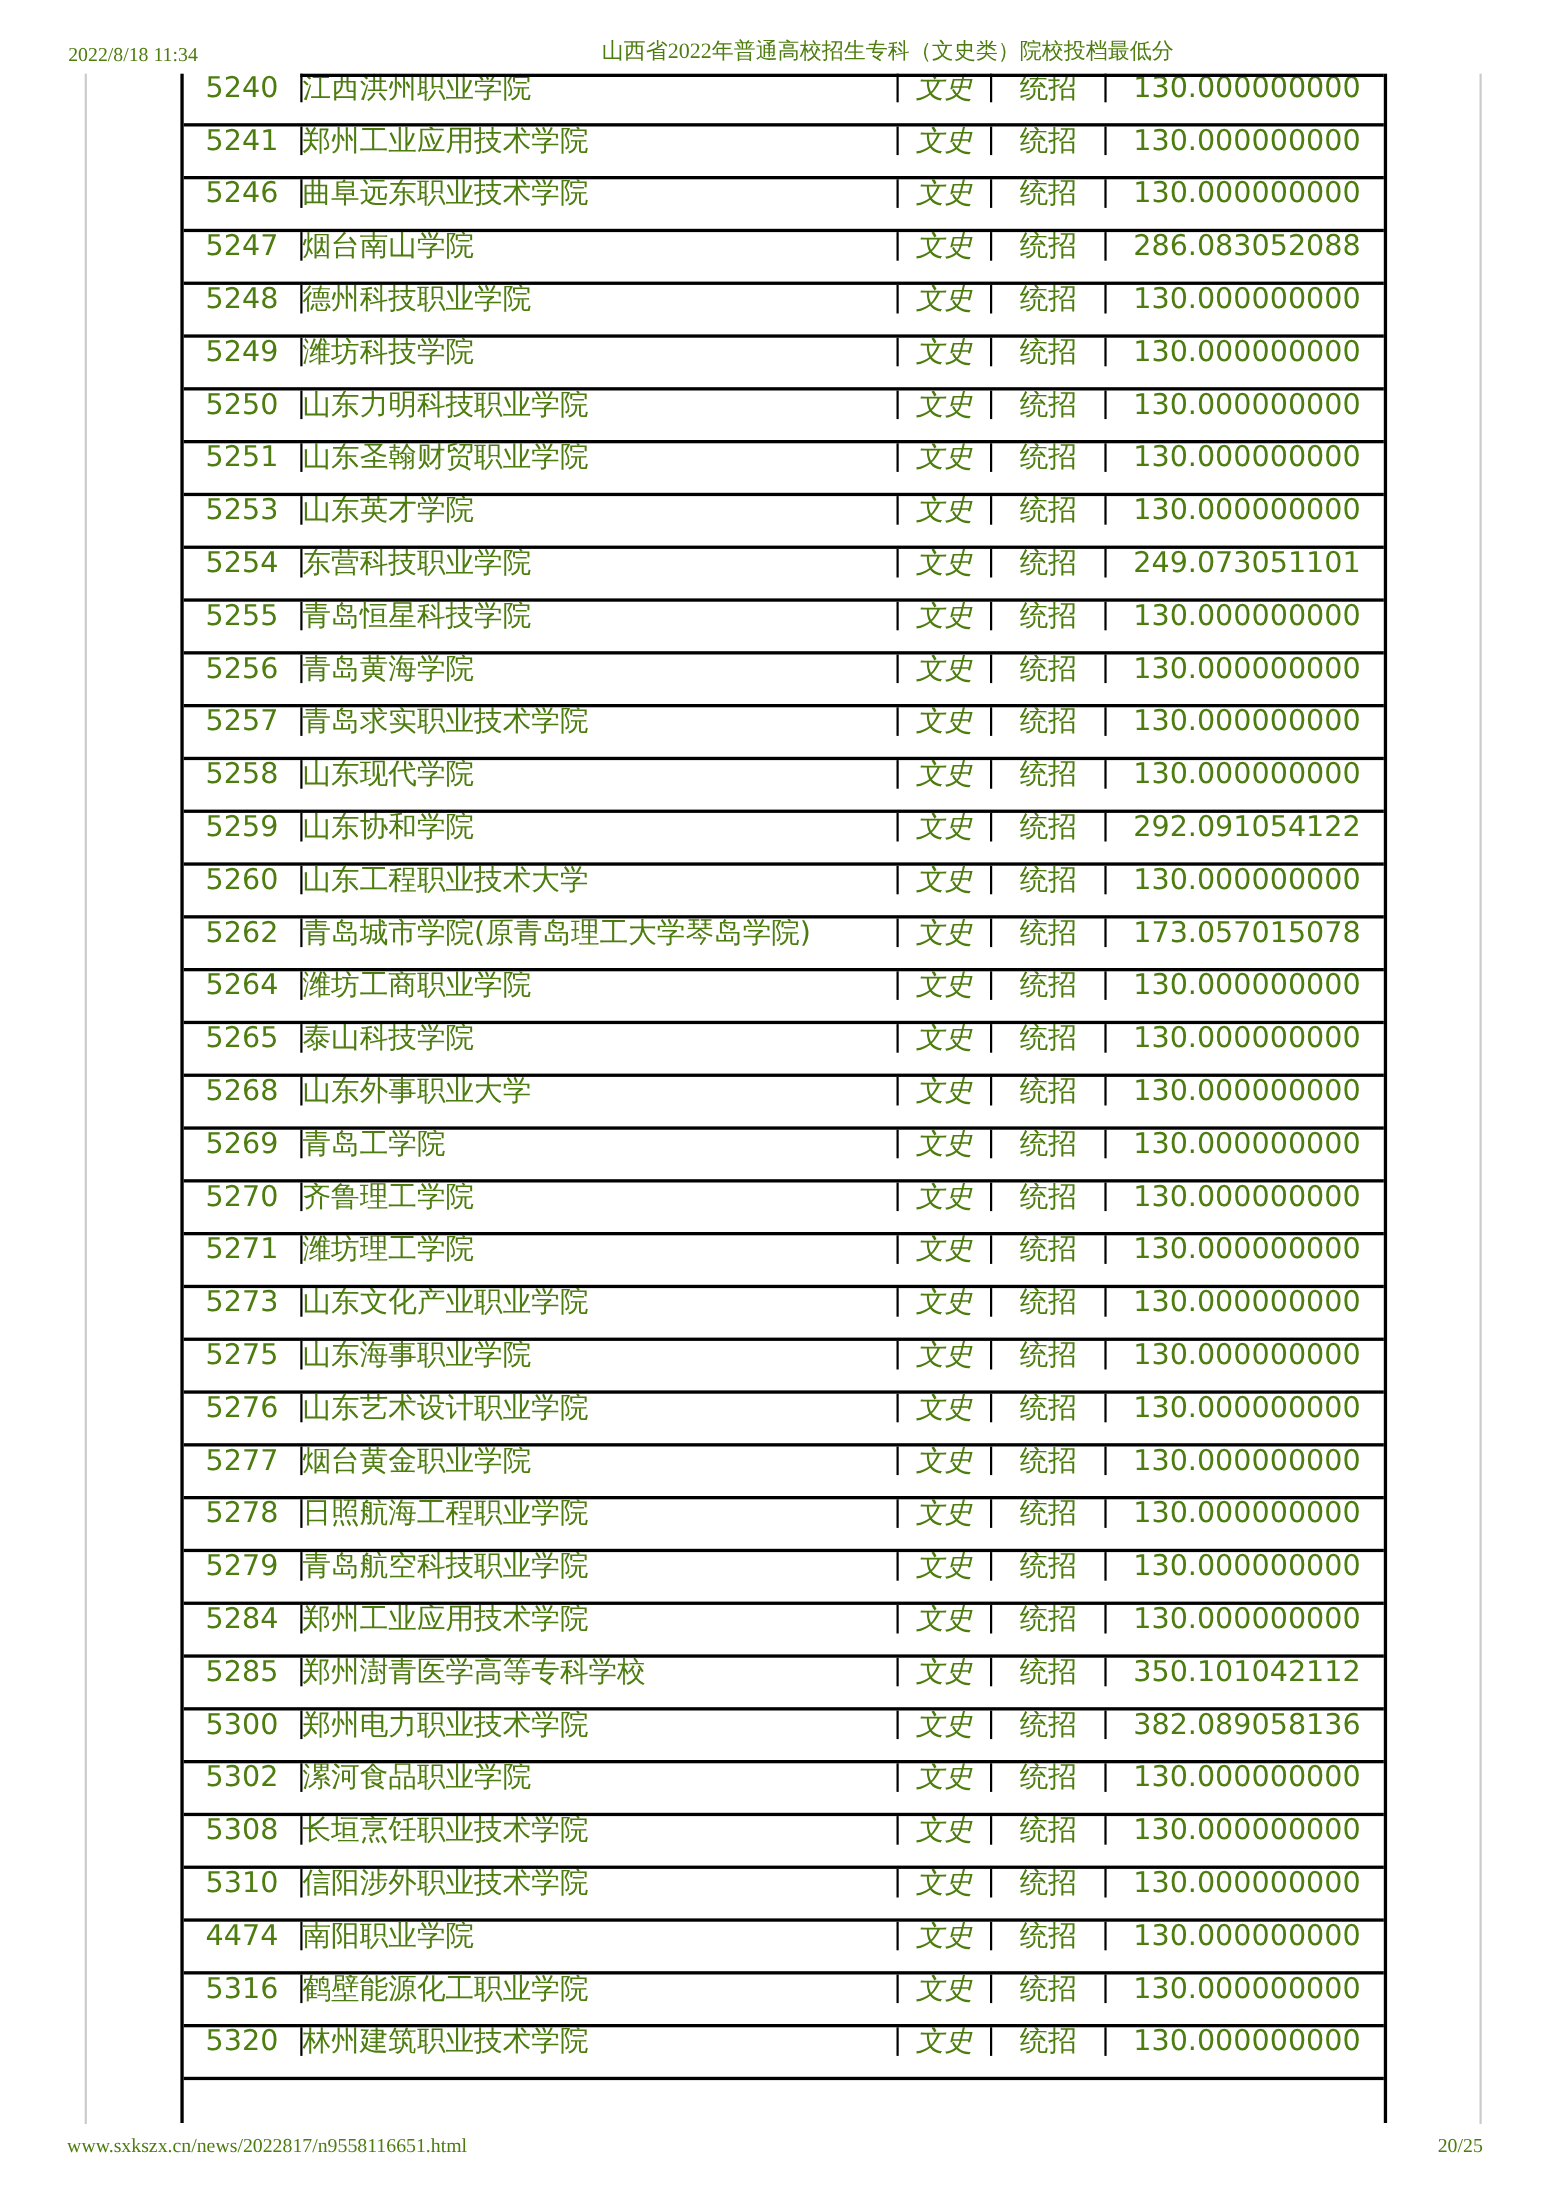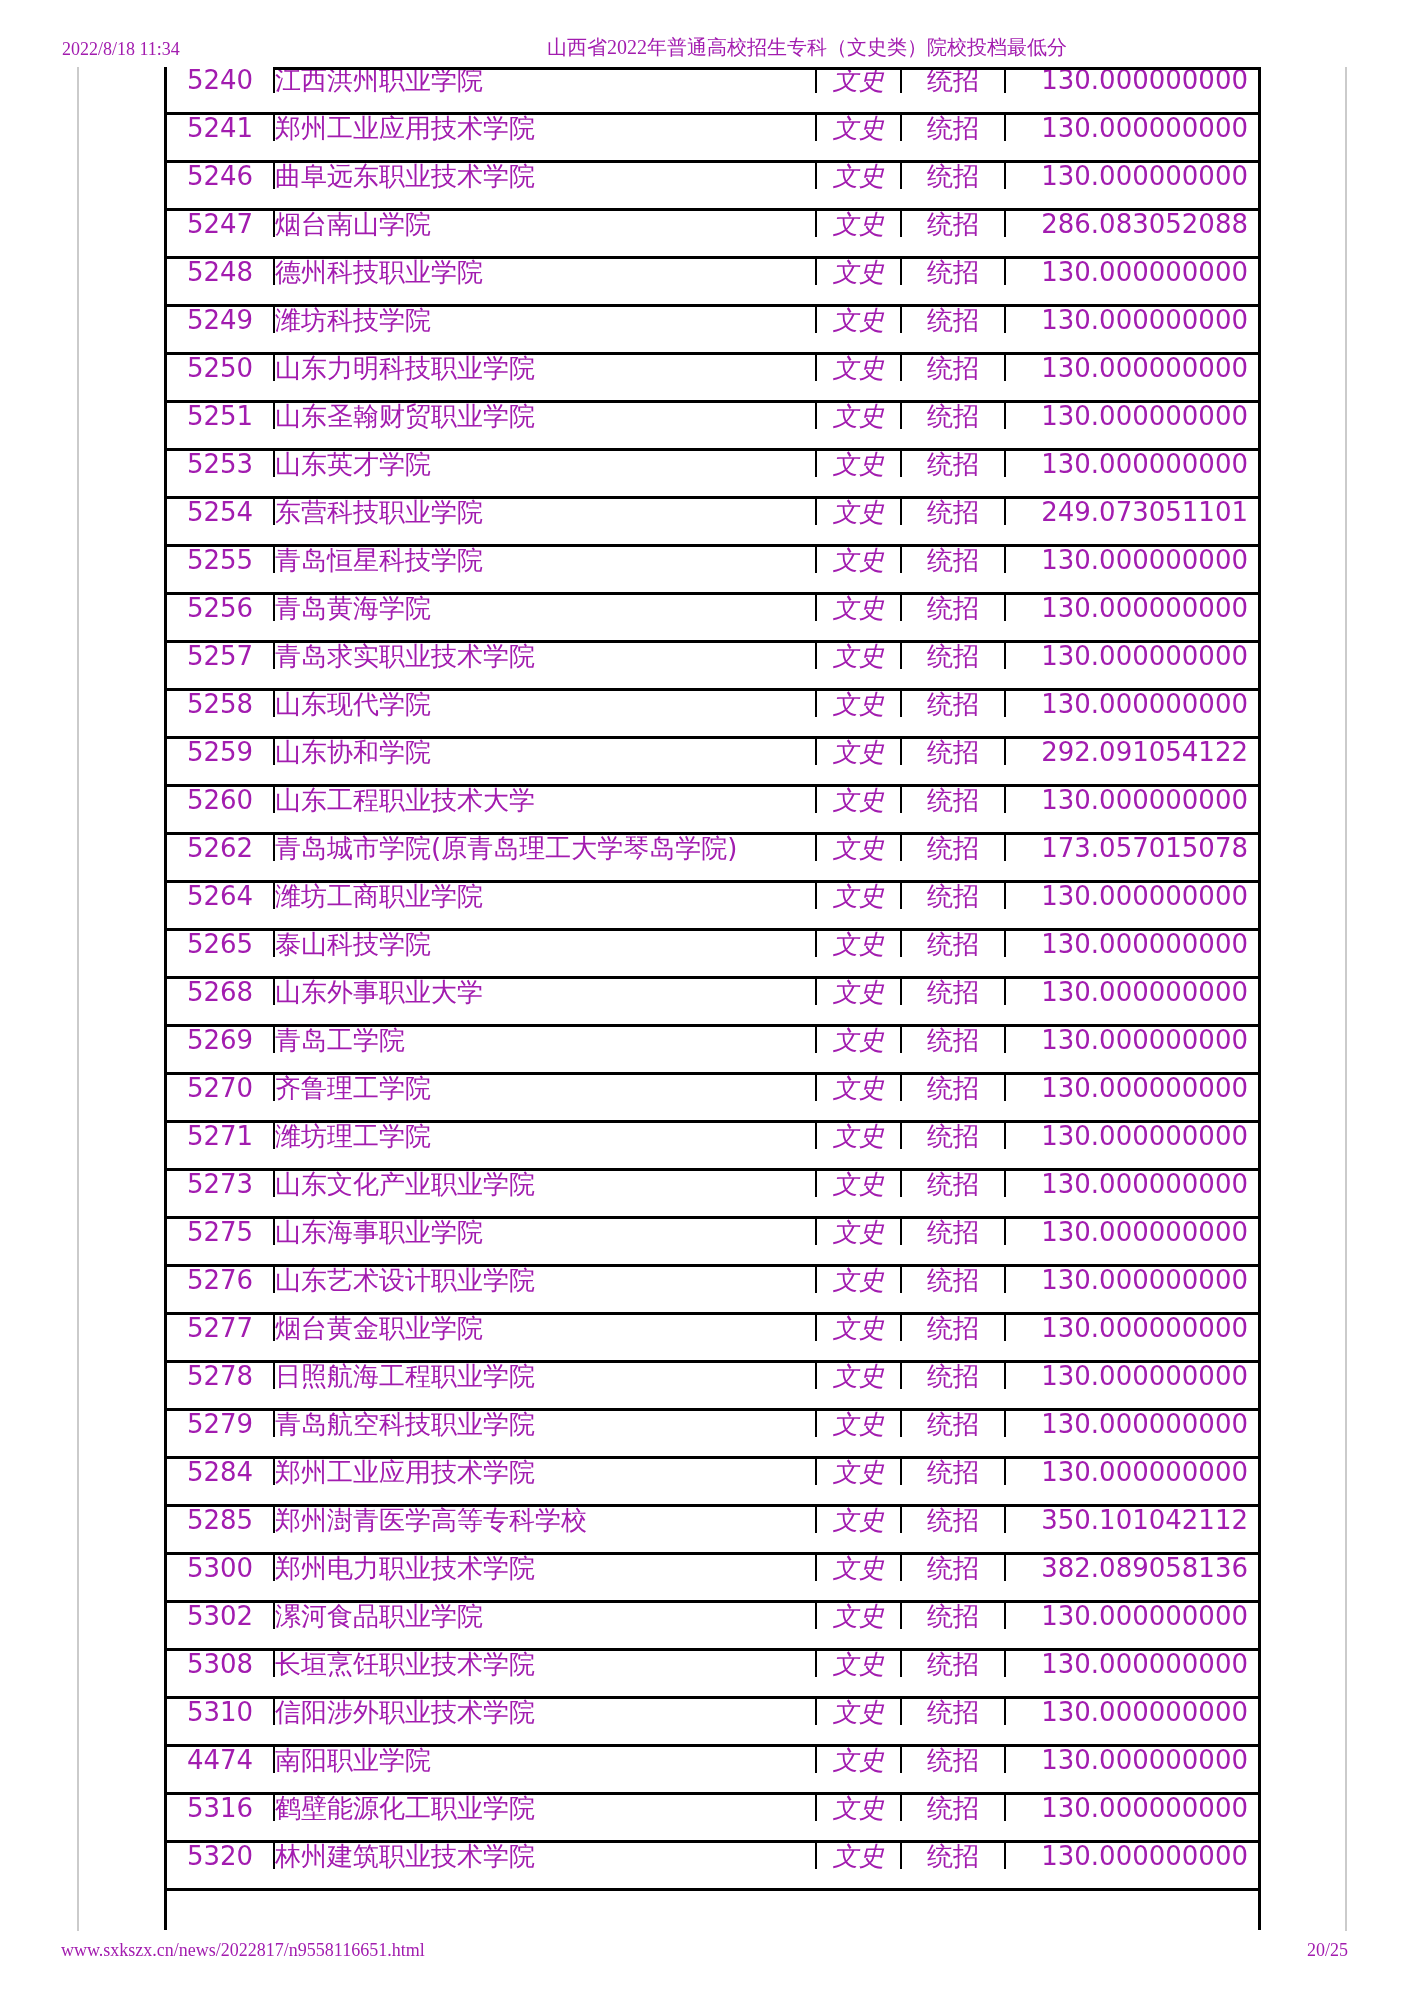--- a/index.html
+++ b/index.html
@@ -1,19 +1,19 @@
 <!DOCTYPE html>
 <html><head>
 <meta charset="utf-8">
 <style>
   html,body { margin:0; padding:0; background:#ffffff; }
   .page {
     position:relative; width:1411px; height:1995px;
     background:#ffffff; overflow:hidden;
-    font-family:"DejaVu Sans", sans-serif; color:#a21caf;
+    font-family:"DejaVu Sans", sans-serif; color:#4d7c0f;
   }
   
   .hdr-ts {
     position:absolute; left:62px; top:39px;
     font:18px/1.2 "Liberation Serif", serif; white-space:nowrap;
   }
   .hdr-title {
     position:absolute; left:807px; top:35px; transform:translateX(-50%);
     font:20px/1.2 "Liberation Serif", serif; white-space:nowrap;
   }
@@ -47,21 +47,21 @@
   }
   .row.partial { height:39px; border-bottom:none; }
   .cell {
     box-sizing:border-box; display:flex; align-items:center;
     font-size:26px; line-height:1; white-space:nowrap; overflow:hidden;
   }
   .c-code  { width:106px; justify-content:center; }
   .c-name  { width:542px; border-left:2px solid #000; }
   .c-cat   { width:85px; border-left:2px solid #000; justify-content:center;font-style:italic; }
   .c-type  { width:104px; border-left:2px solid #000; justify-content:center; }
-  .c-score { flex:1; border-left:2px solid #000; justify-content:flex-end; padding-right:10px; }
+  .c-score { flex:1; border-left:2px solid #000; justify-content:flex-end; padding-right:21px; }
 </style>
 </head>
 <body>
 
 <div class="page">
 
   <div class="hdr-ts">2022/8/18 11:34</div>
 
   <div class="hdr-title">山西省2022年普通高校招生专科（文史类）院校投档最低分</div>
 

